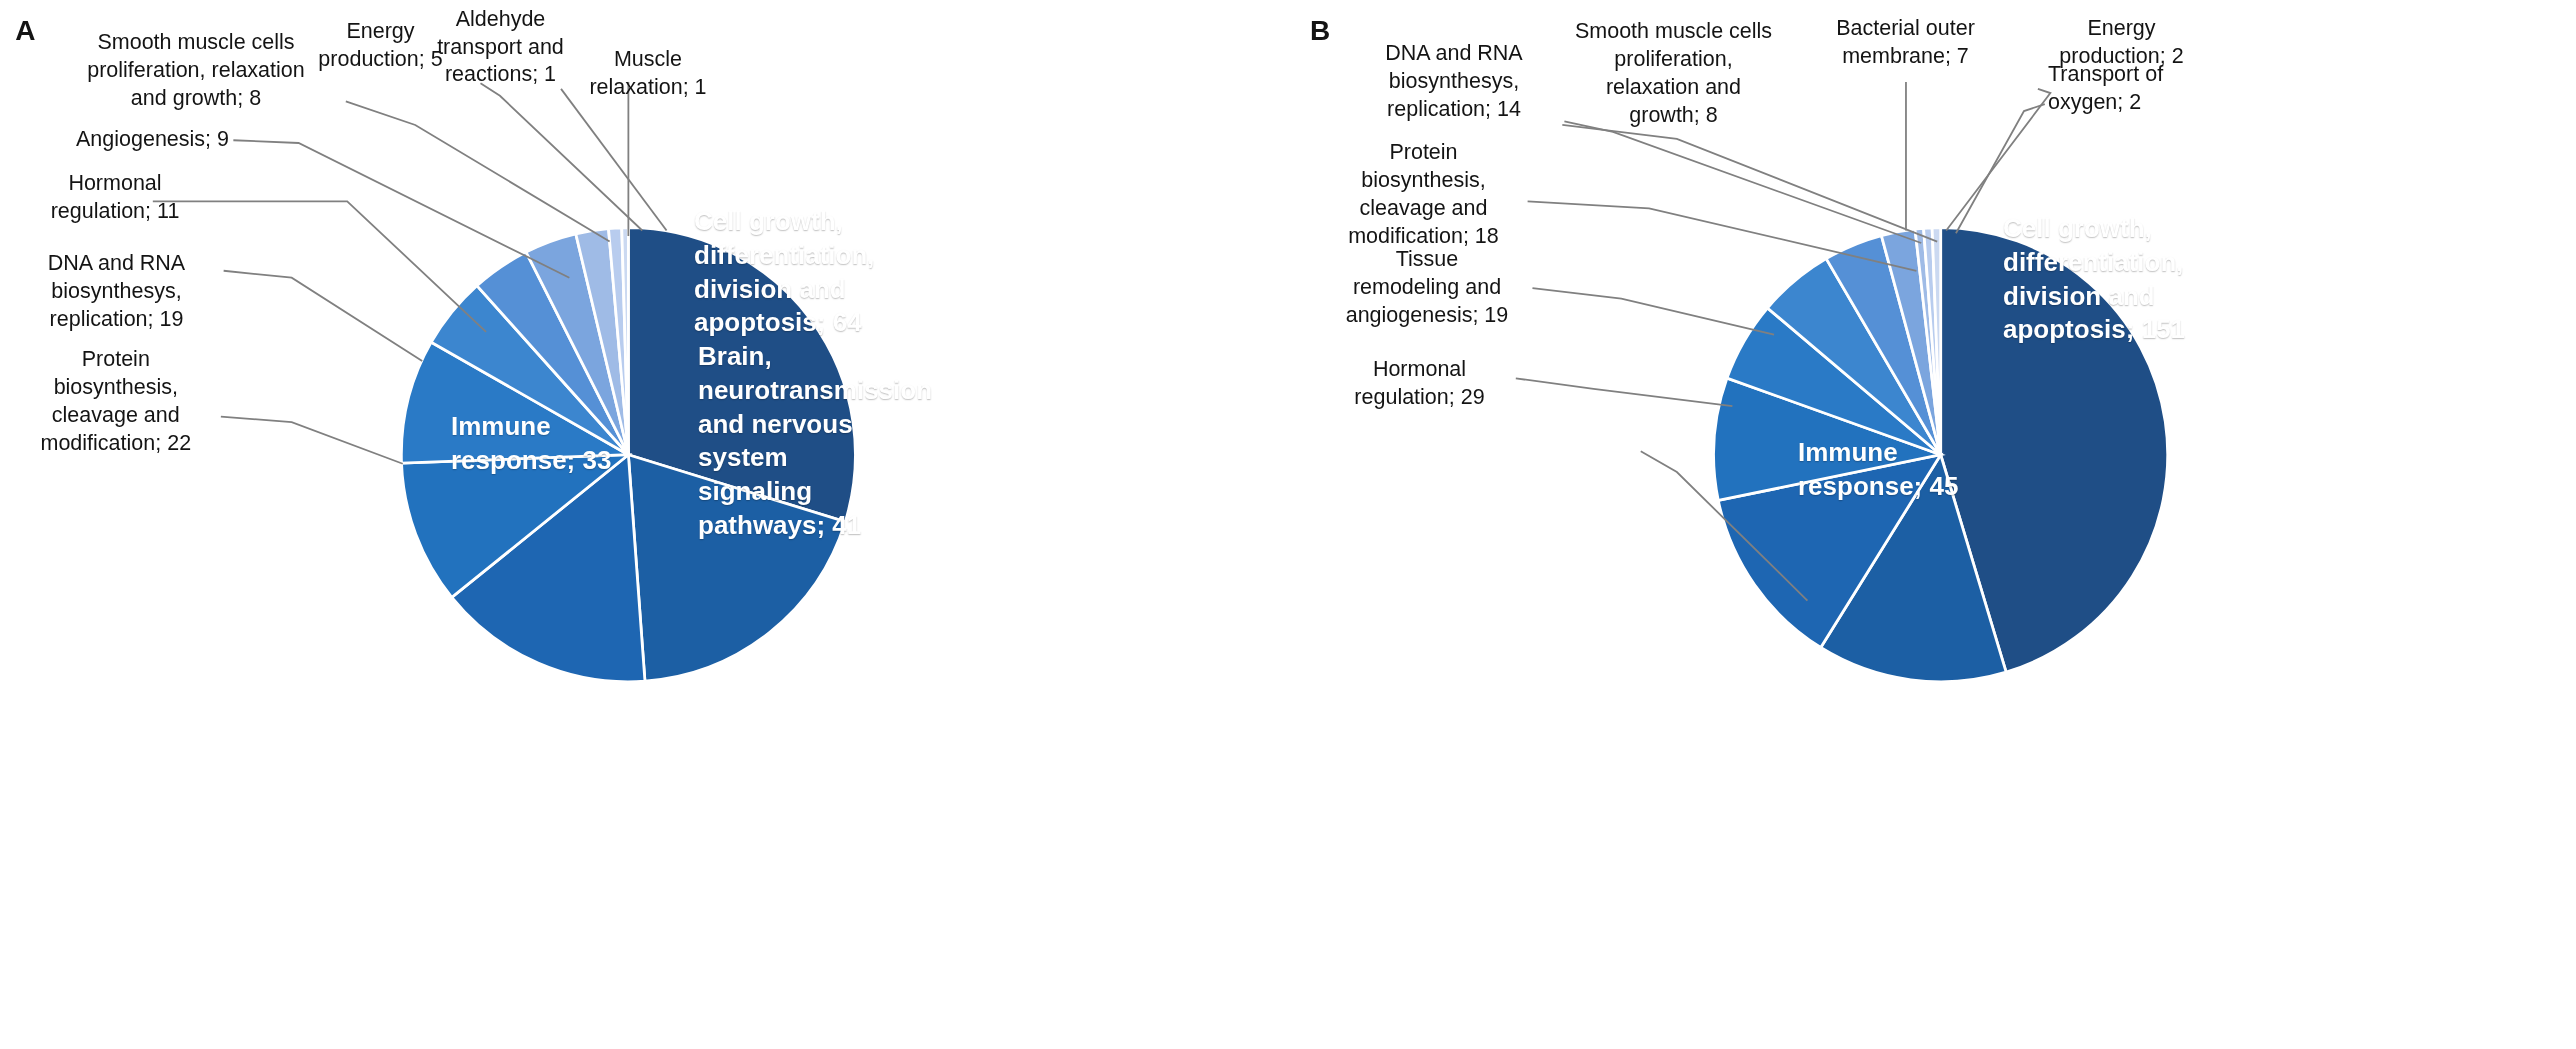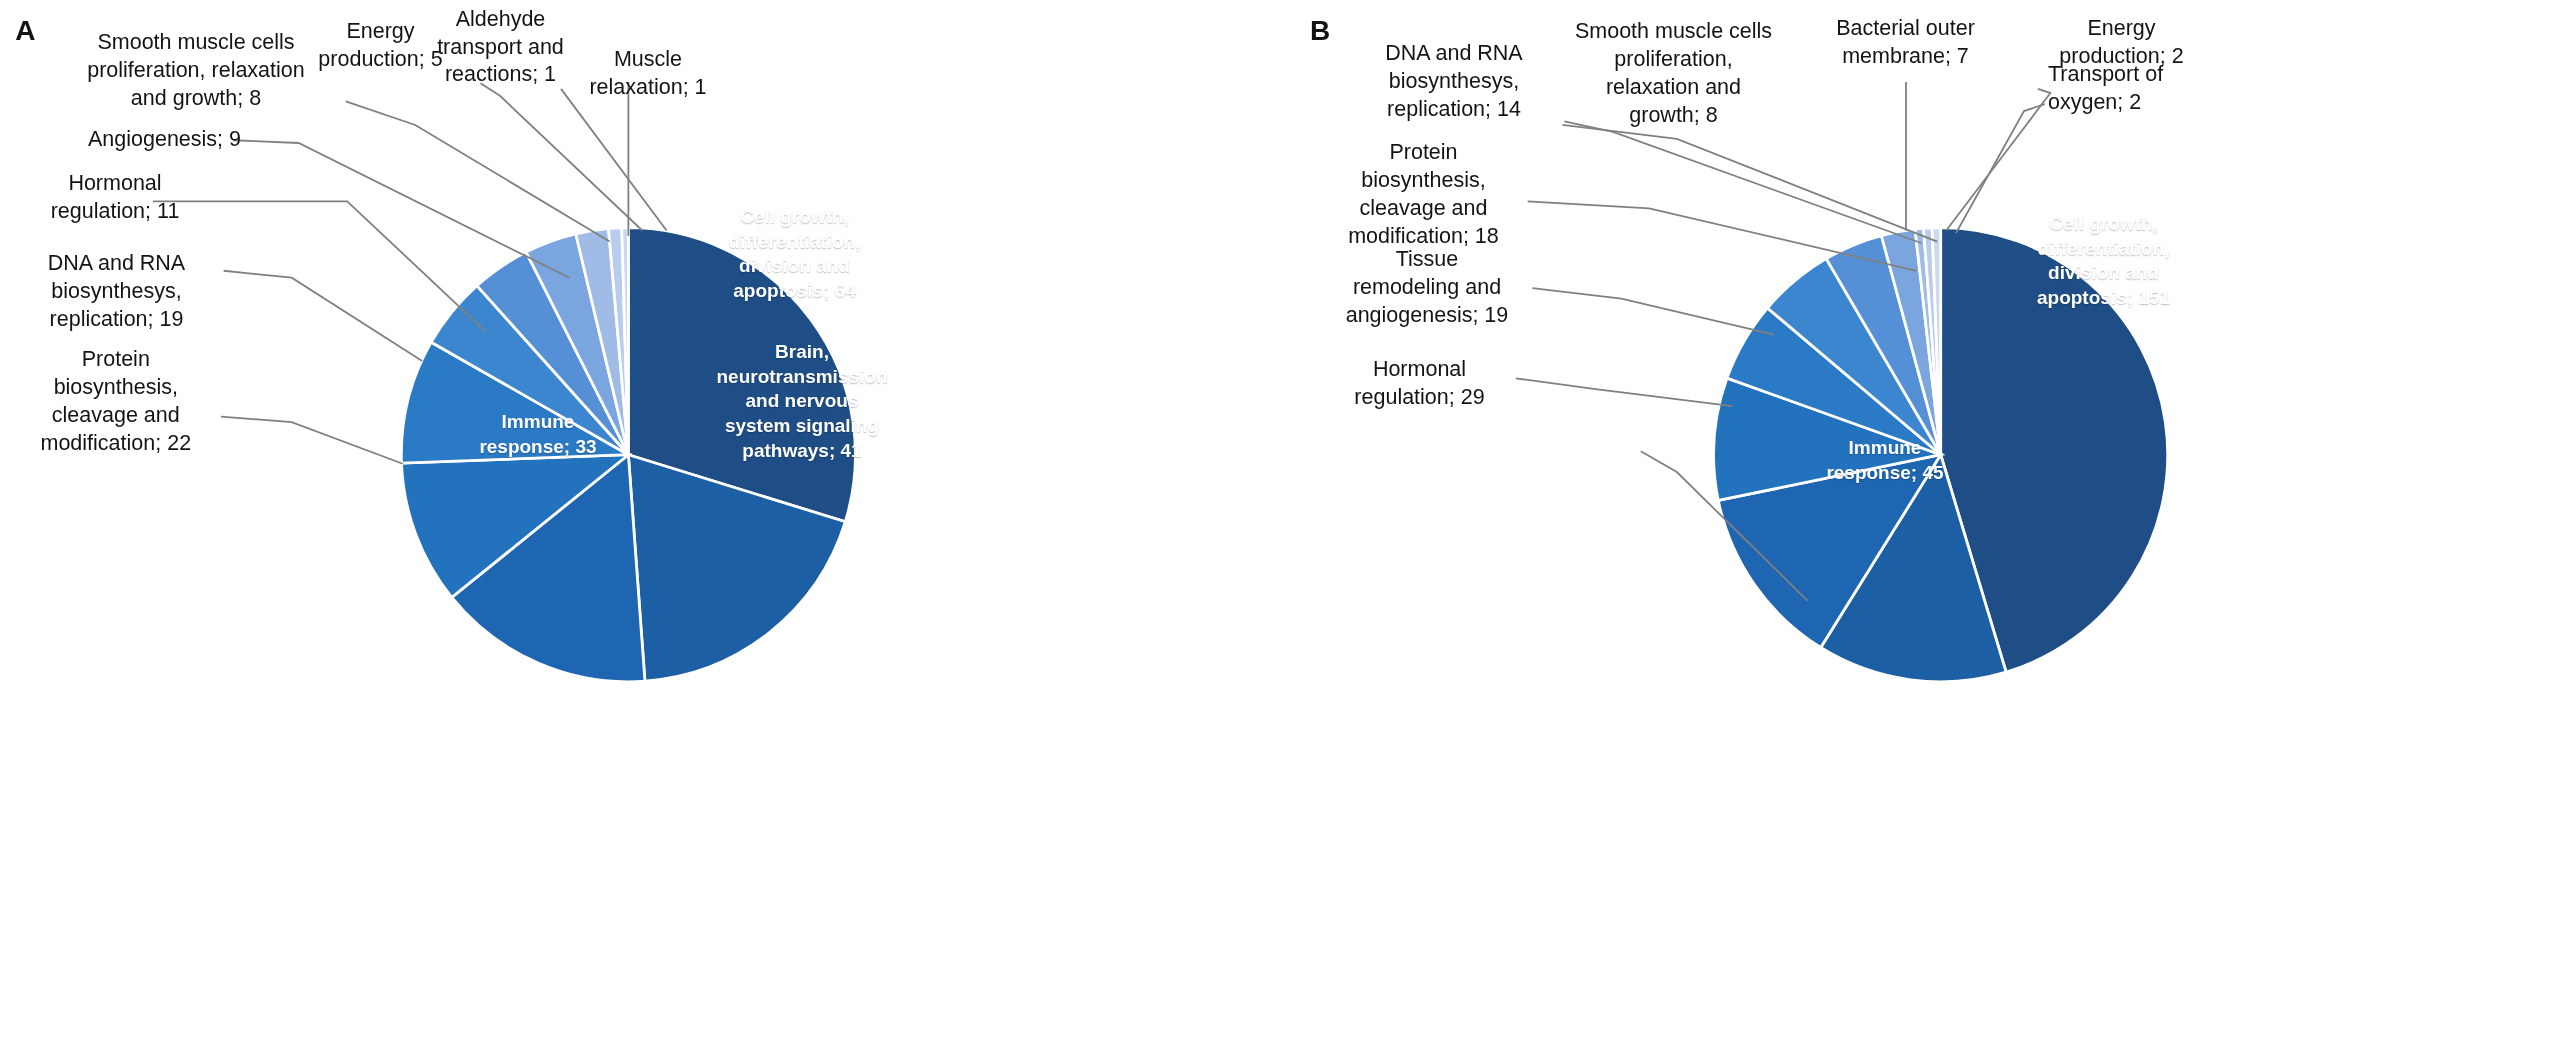--- a/index.html
+++ b/index.html
@@ -28,25 +28,25 @@
     line-height:1.30;
     color:#141414;
     white-space:pre-line;
   }
   .lbl.c{text-align:center;}
   .lbl.r{text-align:right;}
   .lbl.l{text-align:left;}
 
   .inlbl{
     position:absolute;
-    font-size:19px;
+    font-size:26px;
     line-height:1.30;
     color:#ffffff;
     font-weight:bold;
-    text-align:center;
+    text-align:left;
     white-space:pre-line;
     text-shadow:0 0.7px 1.4px rgba(0,0,0,0.25);
   }
 </style>
 </head>
 <body>
 
 <div class="panel" id="panel-a">
 
   <div class="panel-letter">A</div>
@@ -80,21 +80,21 @@
   <div class="lbl c" style="left:297px;top:18px;width:167px;">Energy
 production; 5</div>
 
   <div class="lbl c" style="left:410px;top:5.6px;width:181px;">Aldehyde
 transport and
 reactions; 1</div>
 
   <div class="lbl c" style="left:561px;top:46px;width:174px;">Muscle
 relaxation; 1</div>
 
-  <div class="lbl r" style="left:54px;top:126px;width:187px;">Angiogenesis;  9</div>
+  <div class="lbl r" style="left:42px;top:126px;width:187px;">Angiogenesis;  9</div>
 
   <div class="lbl c" style="left:28px;top:170px;width:174px;">Hormonal
 regulation; 11</div>
 
   <div class="lbl c" style="left:12.5px;top:250px;width:208px;">DNA and RNA
 biosynthesys,
 replication; 19</div>
 
   <div class="lbl c" style="left:15.3px;top:346px;width:201px;">Protein
 biosynthesis,

